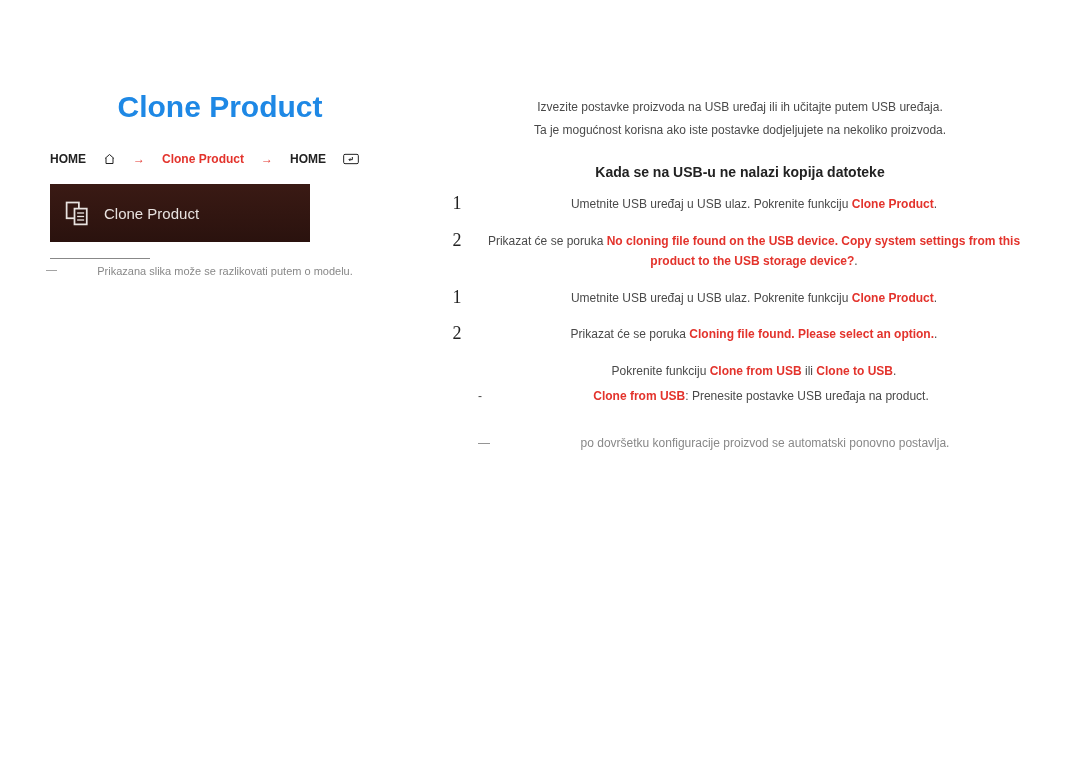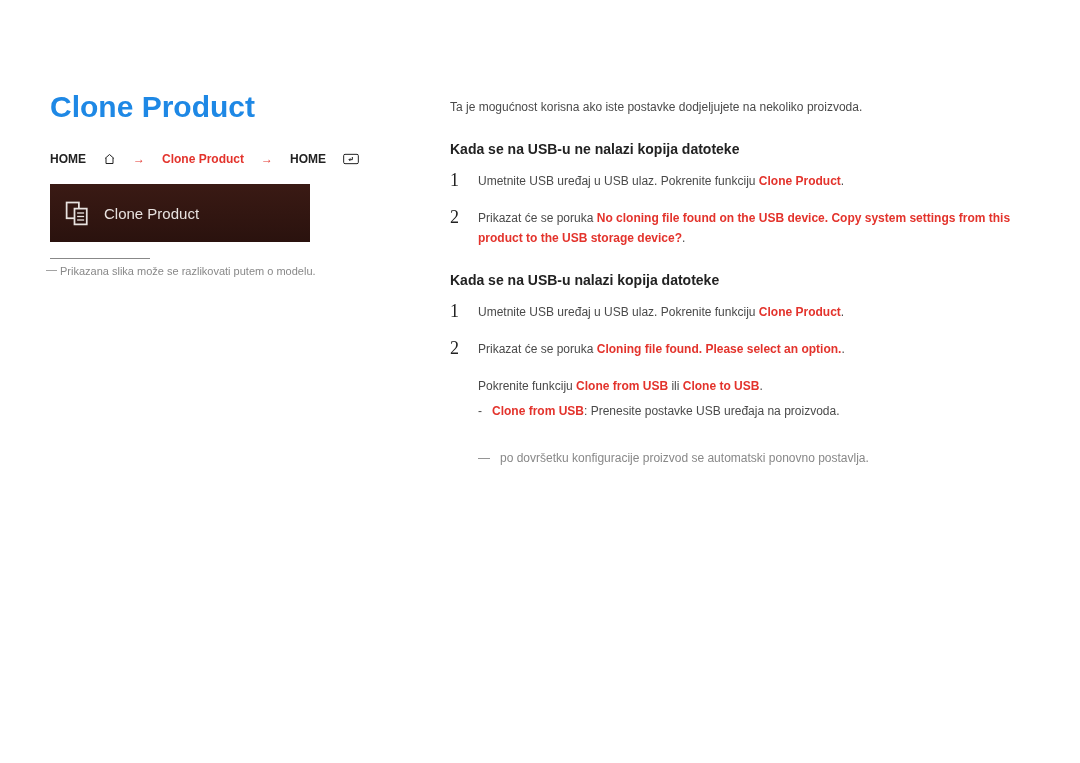--- a/index.html
+++ b/index.html
@@ -8,20 +8,21 @@
     height: 763px;
     background: #ffffff;
     font-family: "Segoe UI", Arial, sans-serif;
     color: #333;
     padding: 90px 50px 0 50px;
     position: relative;
   }
   .page-wrap {
     display: flex;
     gap: 60px;
+    text-align: center;
   }
   .left-col {
     width: 340px;
     flex-shrink: 0;
   }
   .right-col {
     flex: 1;
     padding-top: 8px;
   }
   .title {
@@ -190,58 +191,58 @@
         </svg>
       </span>
       <span class="label">Clone Product</span>
     </div>
 
     <hr class="footnote-rule">
     <div class="footnote">Prikazana slika može se razlikovati putem o modelu.</div>
   </div>
 
   <div class="right-col">
+    <p class="para">Izvezite postavke proizvoda na USB uređaj ili ih učitajte putem USB uređaja.</p>
     <p class="para">Ta je mogućnost korisna ako iste postavke dodjeljujete na nekoliko proizvoda.</p>
 
     <h2 class="section-heading">Kada se na USB-u ne nalazi kopija datoteke</h2>
 
     <div class="step">
       <div class="step-num">1</div>
       <div class="step-body">
         <span>Umetnite USB uređaj u USB ulaz. Pokrenite funkciju </span><span class="red-bold">Clone Product</span><span>.</span>
       </div>
     </div>
 
     <div class="step">
       <div class="step-num">2</div>
       <div class="step-body">
         <span>Prikazat će se poruka </span><span class="red-bold">No cloning file found on the USB device. Copy system settings from this product to the USB storage device?</span><span>.</span>
       </div>
     </div>
 
-    <h2 class="section-heading">Kada se na USB-u nalazi kopija datoteke</h2>
 
     <div class="step">
       <div class="step-num">1</div>
       <div class="step-body">
         <span>Umetnite USB uređaj u USB ulaz. Pokrenite funkciju </span><span class="red-bold">Clone Product</span><span>.</span>
       </div>
     </div>
 
     <div class="step">
       <div class="step-num">2</div>
       <div class="step-body">
         <span>Prikazat će se poruka </span><span class="red-bold">Cloning file found. Please select an option.</span><span>.</span>
       </div>
     </div>
 
     <div class="sub-line">
       <span>Pokrenite funkciju </span><span class="red-bold">Clone from USB</span><span> ili </span><span class="red-bold">Clone to USB</span><span>.</span>
     </div>
 
     <div class="sub-line indent">
-      <span class="red-bold">Clone from USB</span><span>: Prenesite postavke USB uređaja na proizvoda.</span>
+      <span class="red-bold">Clone from USB</span><span>: Prenesite postavke USB uređaja na product.</span>
     </div>
 
     <div class="sub-line dash-note">po dovršetku konfiguracije proizvod se automatski ponovno postavlja.</div>
   </div>
 
 </div>
 
 </body></html>

